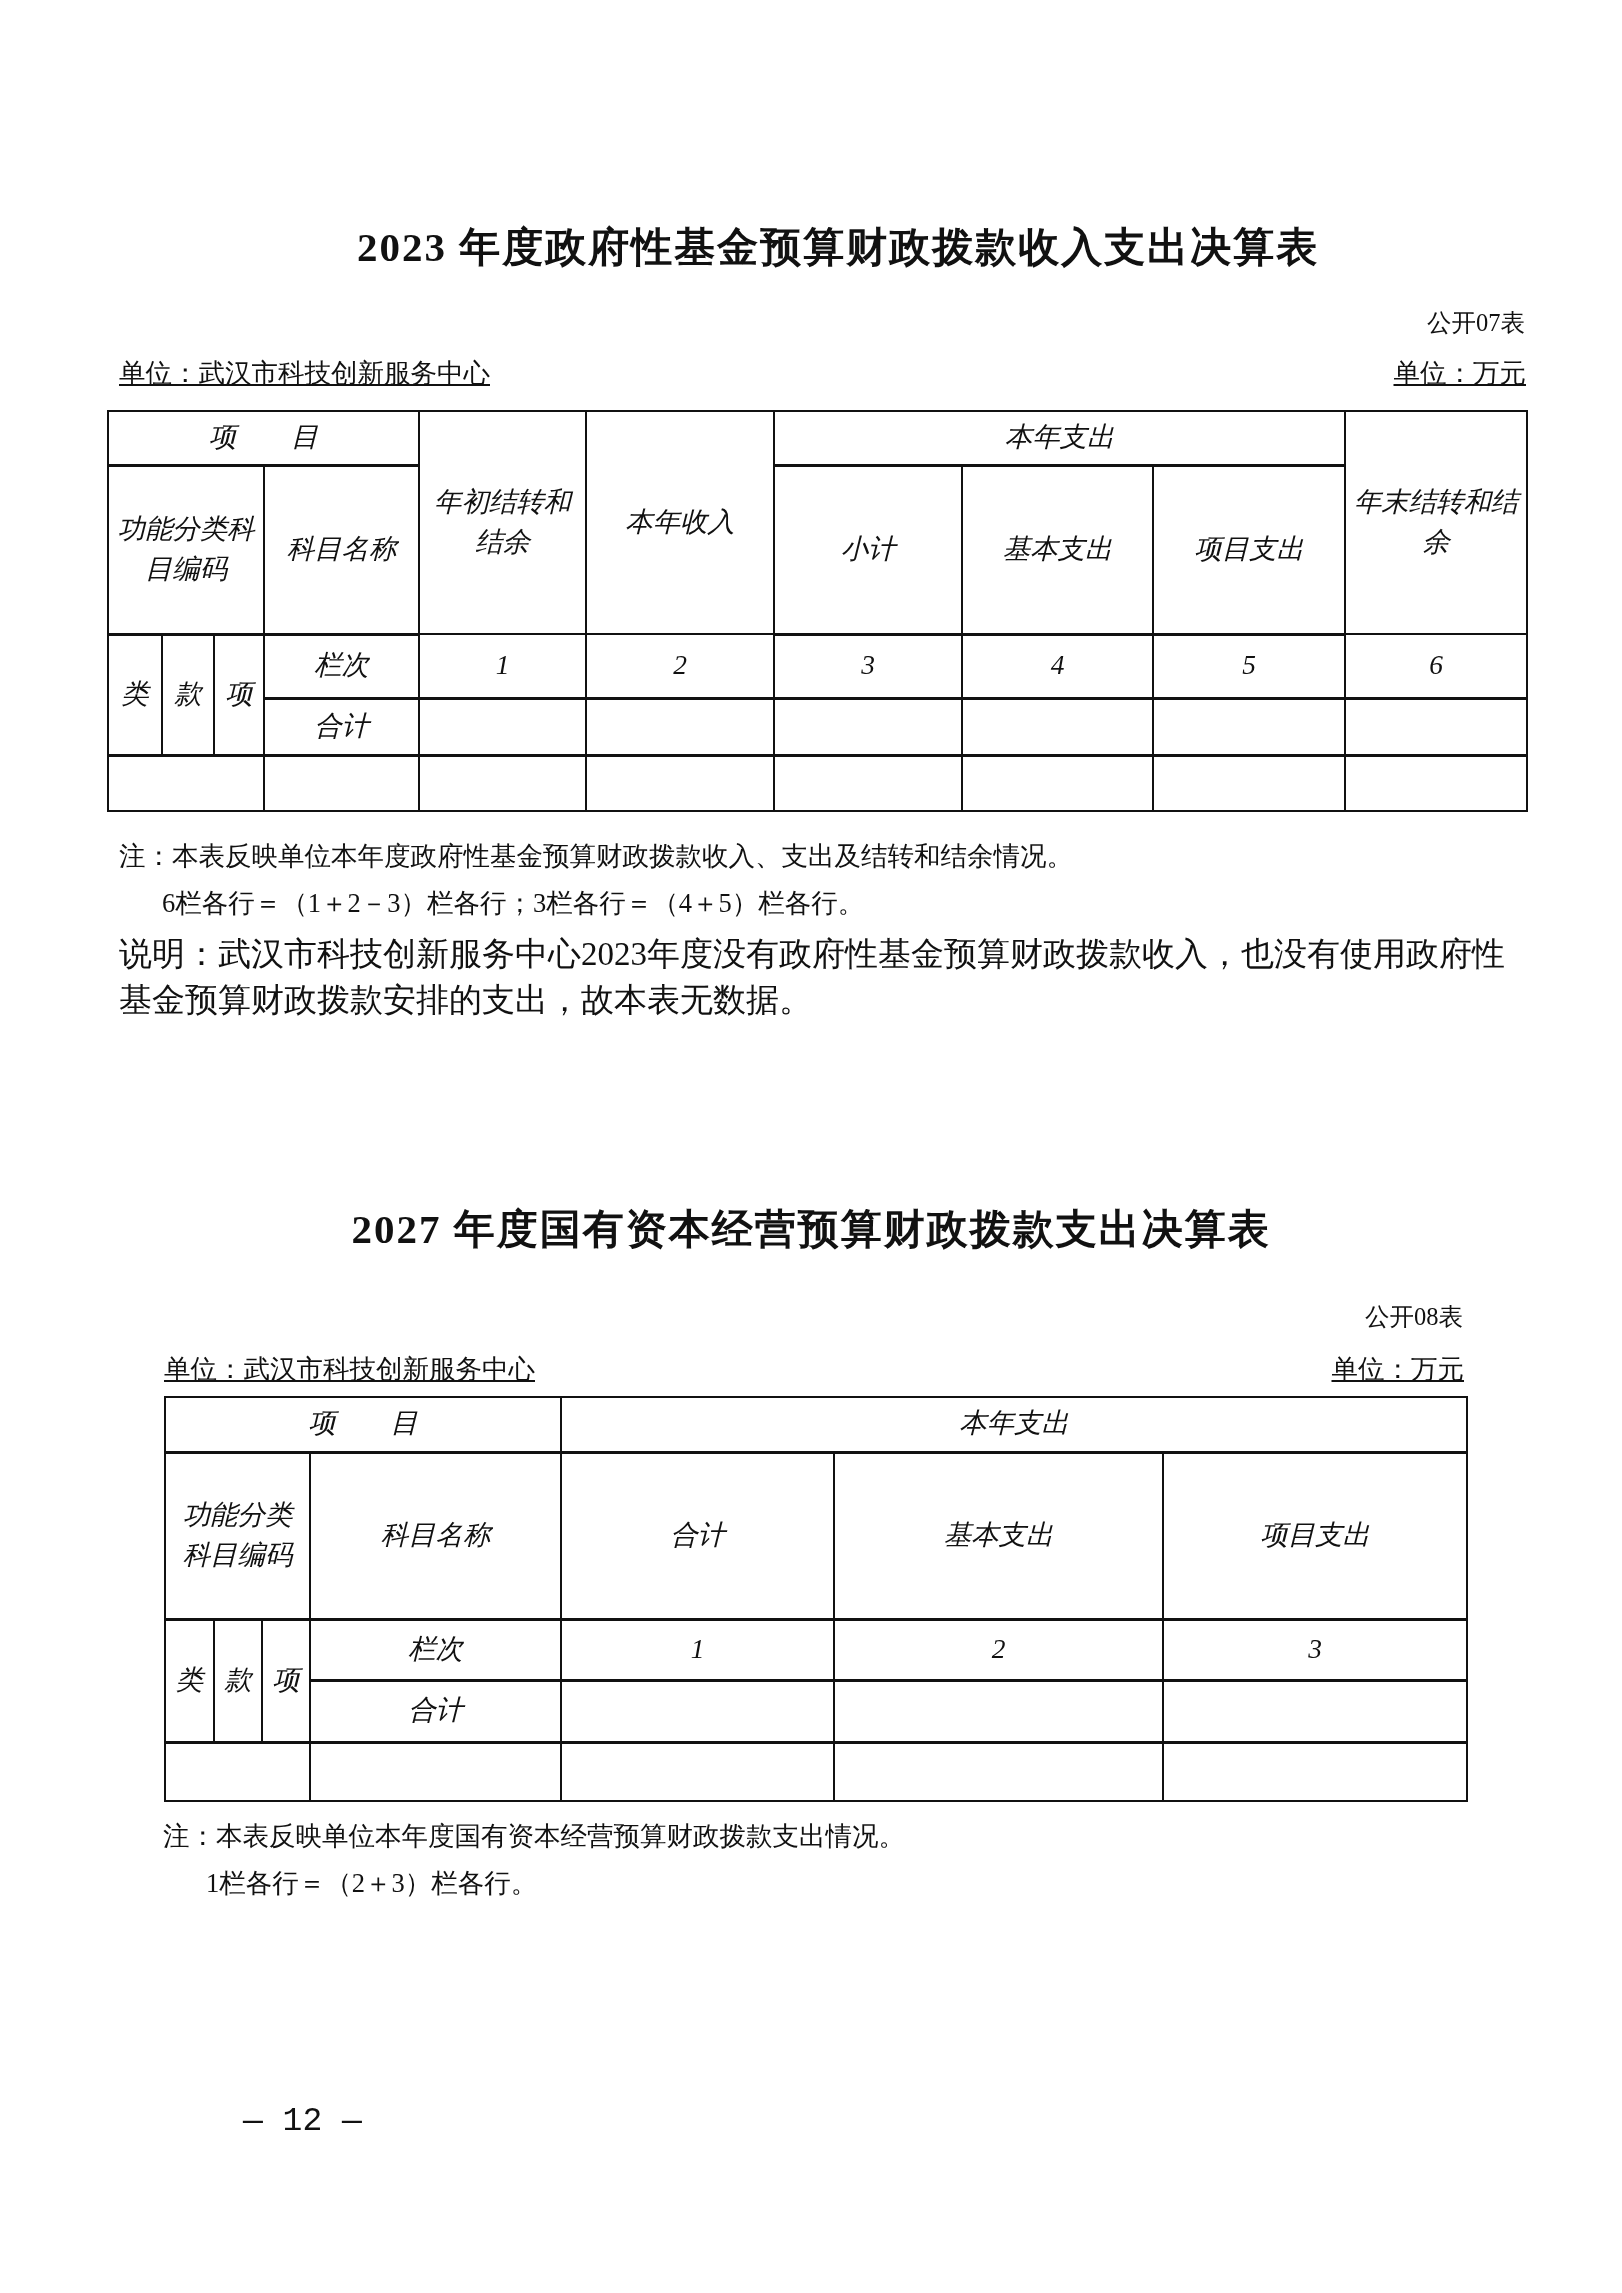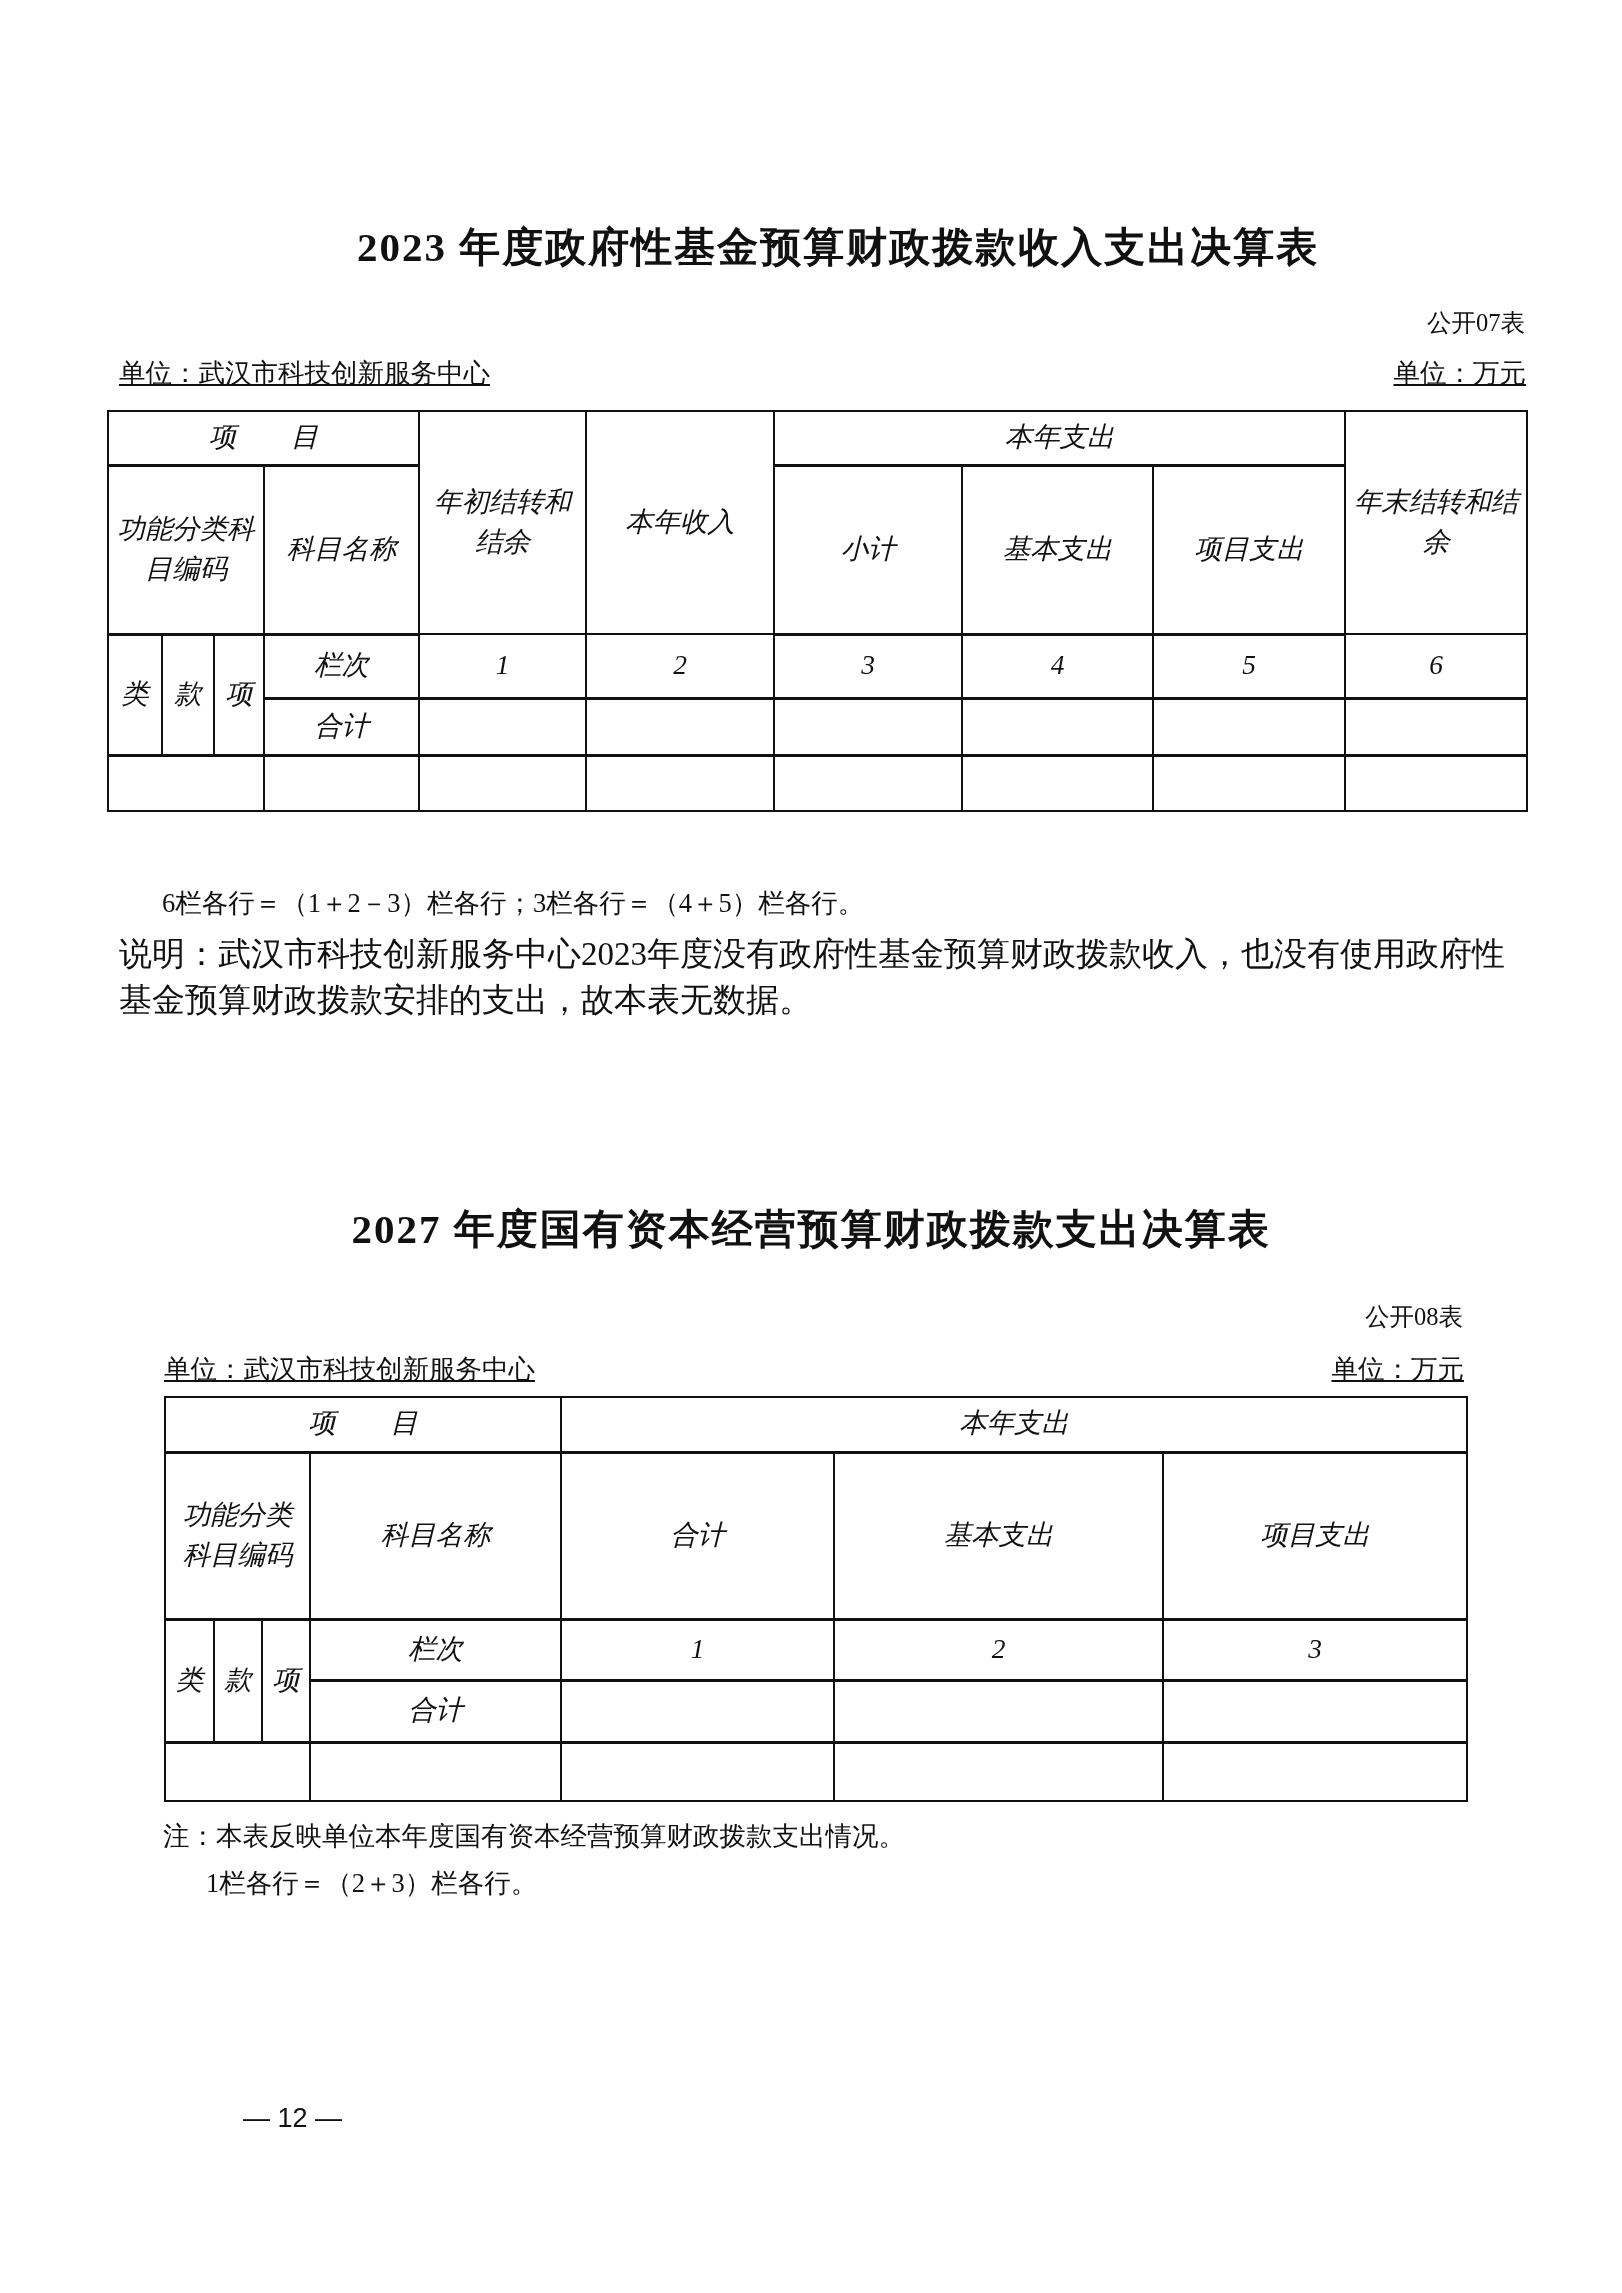--- a/index.html
+++ b/index.html
@@ -59,22 +59,22 @@
     line-height: 46px;
     white-space: nowrap;
   }
   .note-block {
     position: absolute;
     font-size: 33px;
     line-height: 46px;
   }
   .page-number {
     position: absolute;
-    font-family: Liberation Sans, sans-serif;
-    font-size: 27px;
+    font-family: Liberation Mono, monospace;
+    font-size: 33px;
     white-space: nowrap;
   }
 </style>
 </head>
 <body>
 
 <div class="page">
 
   <div class="title" style="top:220px;margin-left:27px;">2023 年度政府性基金预算财政拨款收入支出决算表</div>
 
@@ -140,20 +140,21 @@
       <td></td>
       <td></td>
       <td></td>
       <td></td>
       <td></td>
       <td></td>
     </tr>
   </tbody>
     </table>
 
+  <div class="note-line" style="top:833px; left:119px;">注：本表反映单位本年度政府性基金预算财政拨款收入、支出及结转和结余情况。</div>
   <div class="note-line" style="top:880px; left:162px;">6栏各行＝（1＋2－3）栏各行；3栏各行＝（4＋5）栏各行。</div>
   <div class="note-block" style="top:931px; left:119px; width:1407px;">说明：武汉市科技创新服务中心2023年度没有政府性基金预算财政拨款收入，也没有使用政府性基金预算财政拨款安排的支出，故本表无数据。</div>
 
   <div class="title" style="top:1202px;">2027 年度国有资本经营预算财政拨款支出决算表</div>
 
   <div class="sheet-label" style="top:1300px; right:159px;">公开08表</div>
 
   <div class="meta" style="top:1351px; left:164px; width:1300px;">
     <span>单位：武汉市科技创新服务中心</span>
     <span>单位：万元</span>

